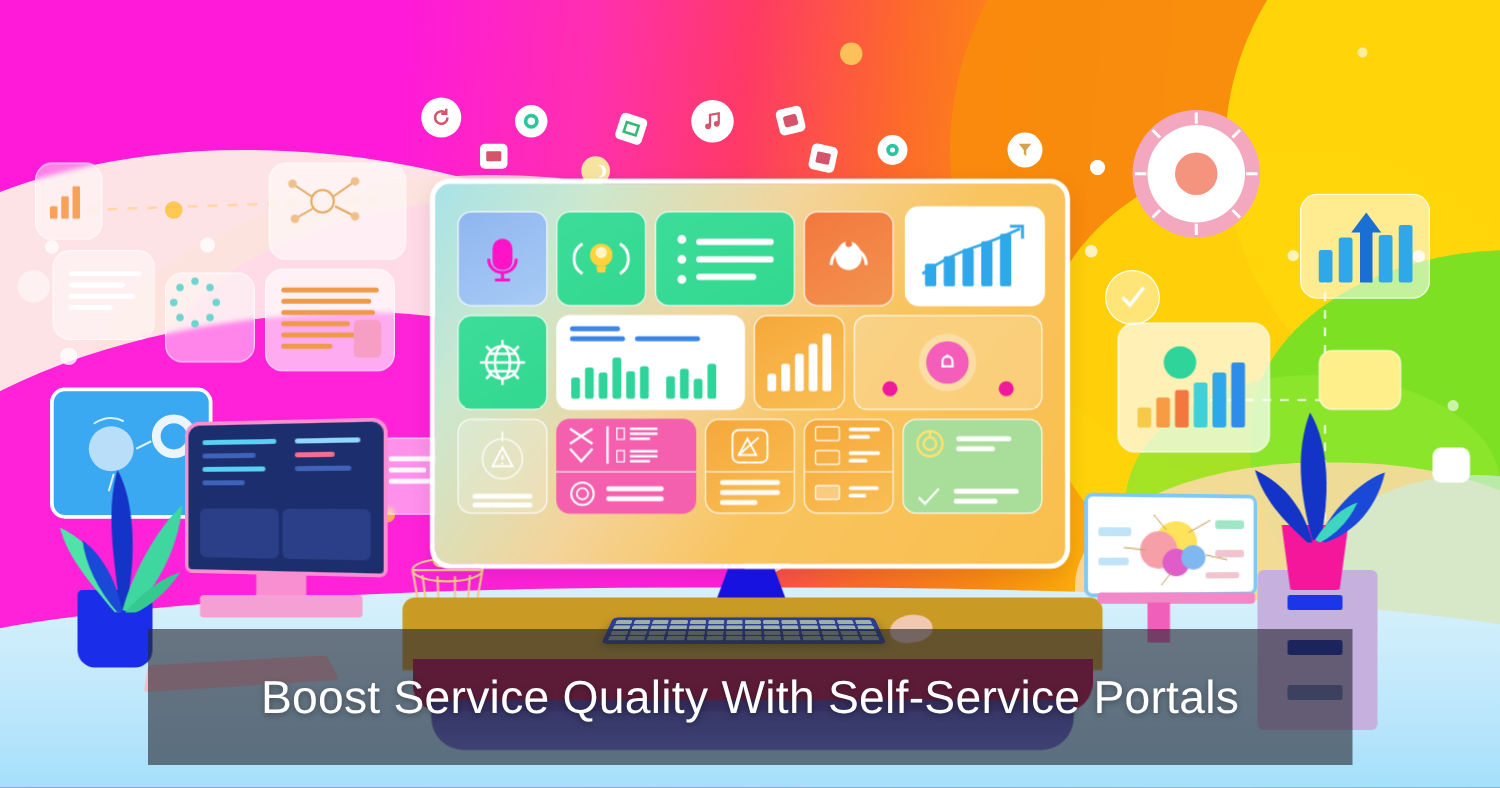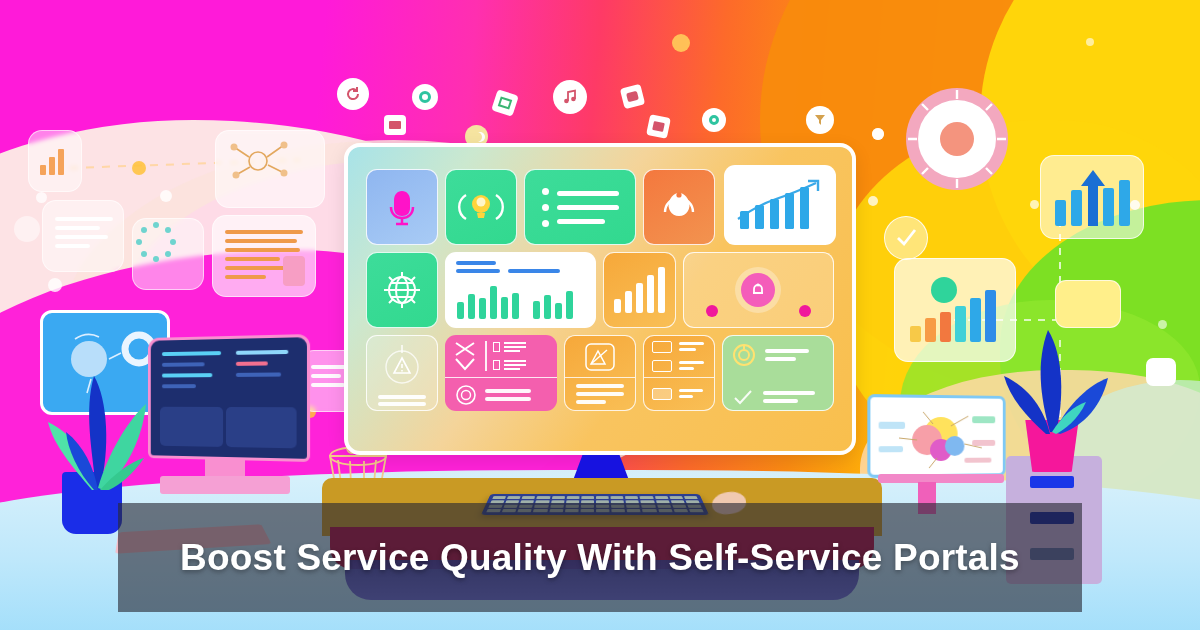--- a/index.html
+++ b/index.html
@@ -154,21 +154,21 @@
     background:linear-gradient(180deg,#3a3aa8,#5b5bd8); border-radius:0 0 26px 26px; opacity:.9;}
 
   
   .title-band{
     position:absolute; left:118px; top:503px; width:964px; height:109px;
     background:rgba(40,40,52,.62);
     display:flex; align-items:center; justify-content:center;
     text-align:center;
   }
   .title-text{
-    color:#ffffff; font-weight:bold; font-size:37px; line-height:1.08;
+    color:#ffffff; font-weight:normal; font-size:37px; line-height:1.08;
     letter-spacing:.2px; text-shadow:0 2px 5px rgba(0,0,0,.35);
     max-width:880px;
     text-align:right;
   }
 </style>
 </head>
 <body>
 
 <div class="stage">
 

